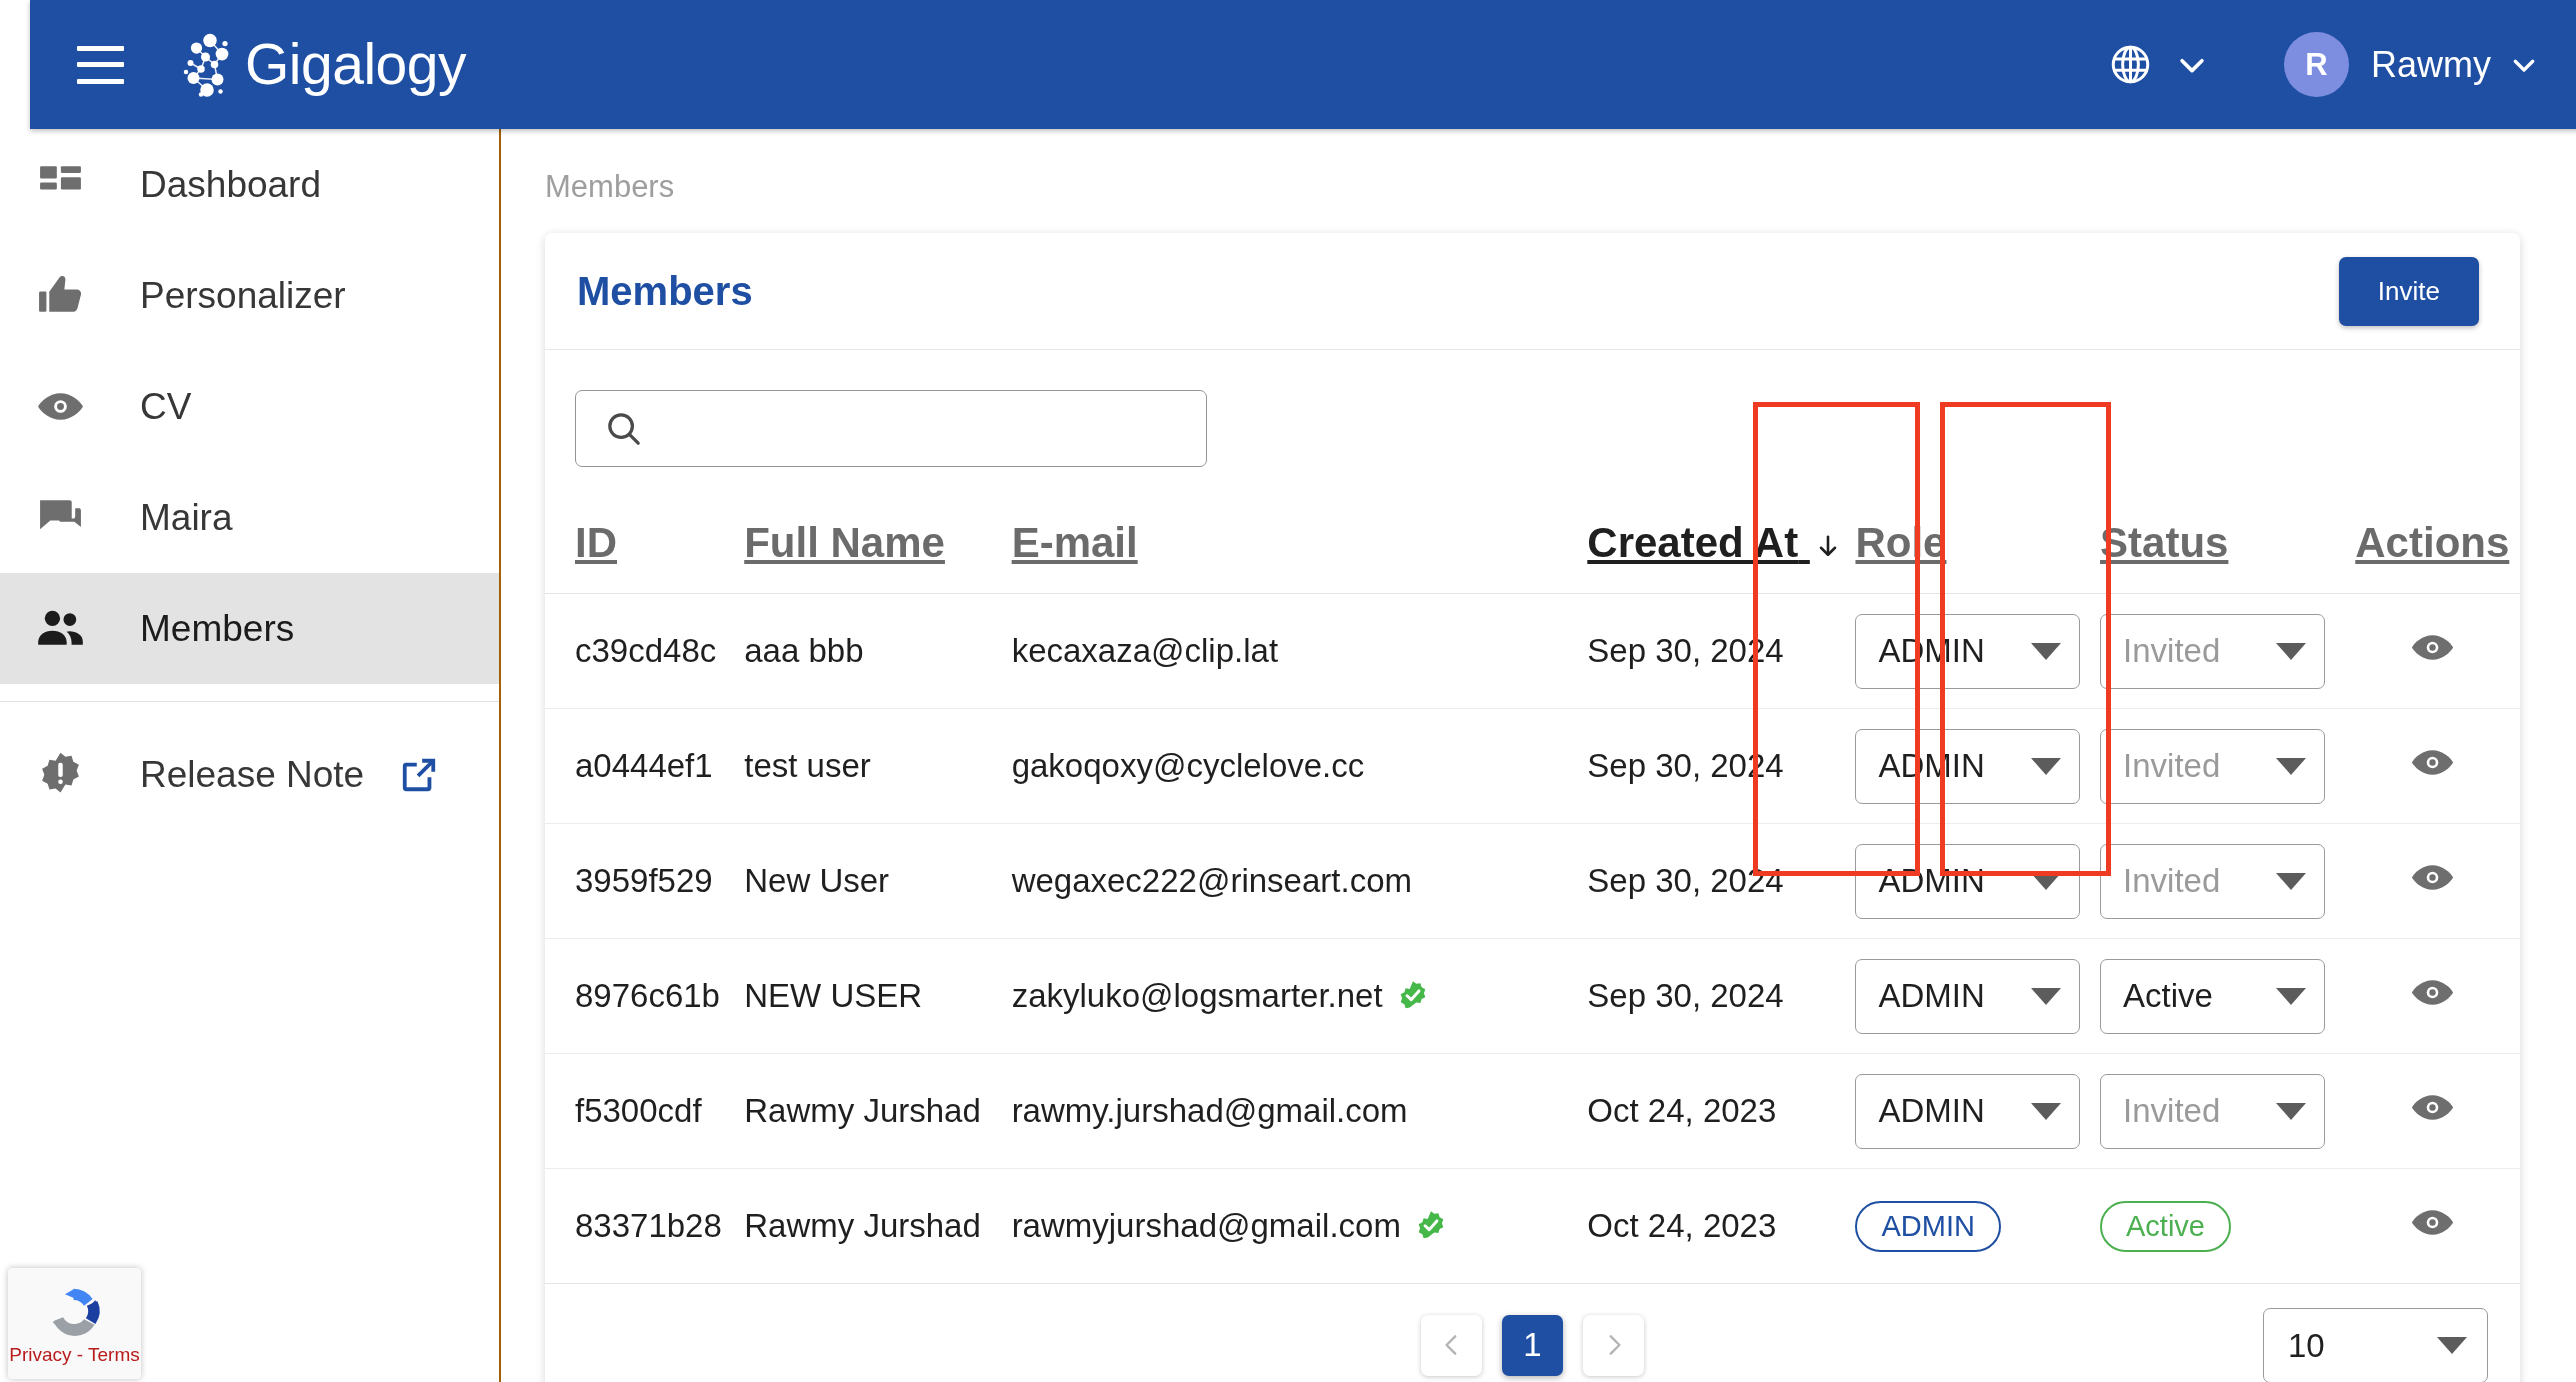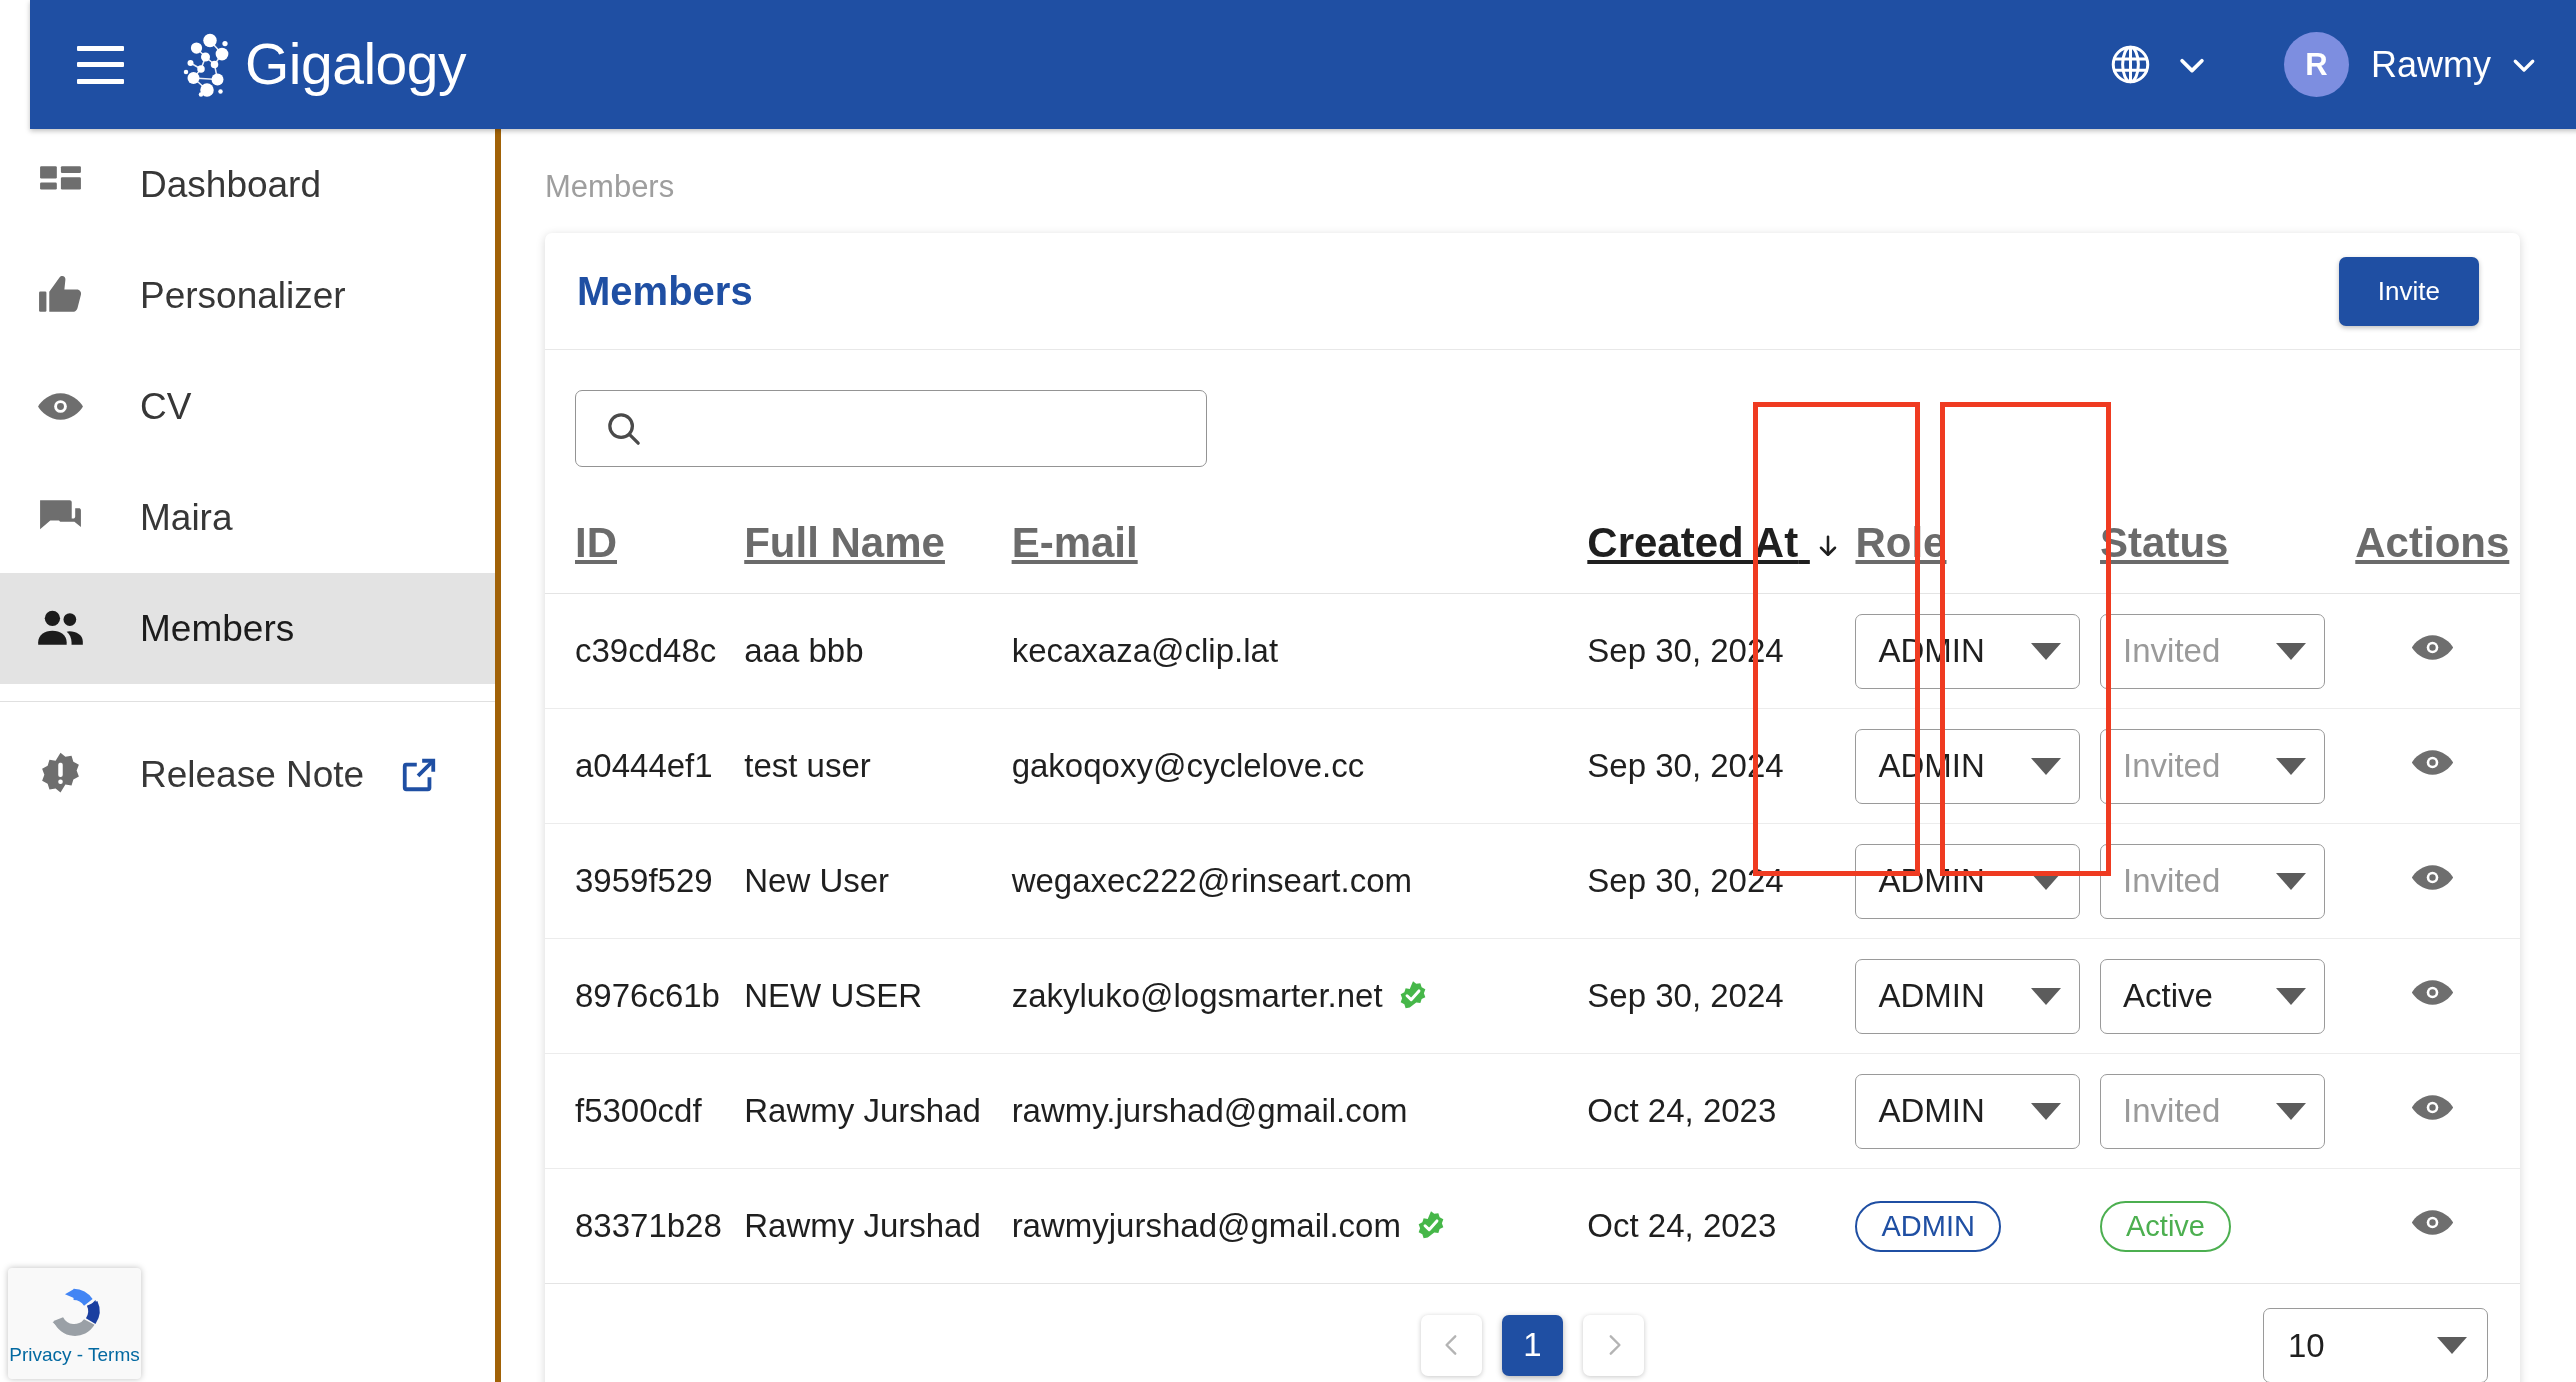--- a/index.html
+++ b/index.html
@@ -47,21 +47,21 @@
     background: #7d8ee0; color:#fff;
     display:flex; align-items:center; justify-content:center;
     font-size: 31px; font-weight: bold;
   }
   .user-name { color:#fff; font-size: 36px; margin-left: 22px; }
   .user-group .chev { margin-left: 18px; width: 30px; height: 30px; }
 
   
   .sidebar {
     position: absolute; top: 129px; left: 0; width: 501px; height: 1253px;
-    background:#fff; border-right: 6px solid #a16207;
+    background:#fff; border-right: 2px solid #a16207;
     z-index: 10;
   }
   .nav-item {
     display:flex; align-items:center; height: 111px;
     padding-left: 30px; cursor: pointer;
   }
   .nav-item.selected { background: #e3e3e3; }
   .nav-icon {
     width: 61px; height: 55px; flex: 0 0 61px;
     display:flex; align-items:center; justify-content:center;
@@ -75,21 +75,21 @@
 
   
   .recaptcha {
     position: absolute; left: 8px; top: 1139px;
     width: 133px; height: 111px; background: #f9f9f9;
     border-radius: 4px; box-shadow: 0 0 6px rgba(0,0,0,0.25);
     display:flex; flex-direction: column; align-items:center; justify-content:center;
     z-index: 12; cursor:pointer;
   }
   .recaptcha-logo { width: 65px; height: 61px; }
-  .recaptcha-text { font-size: 19px; color: #0369a1; margin-top: 2px; }
+  .recaptcha-text { font-size: 19px; color: #b91c1c; margin-top: 2px; }
 
   
   .main {
     position: absolute; top: 129px; left: 501px;
     width: 2075px; height: 1253px;
     background: #ffffff;
   }
   .breadcrumb {
     font-size: 31px; color: #9e9e9e;
     padding: 40px 0 0 44px;

